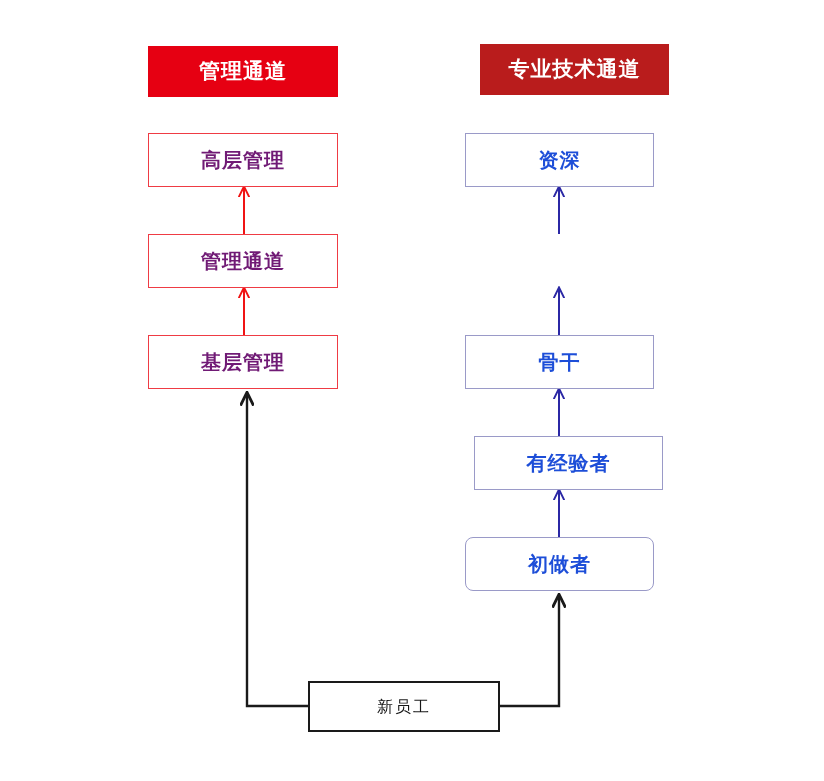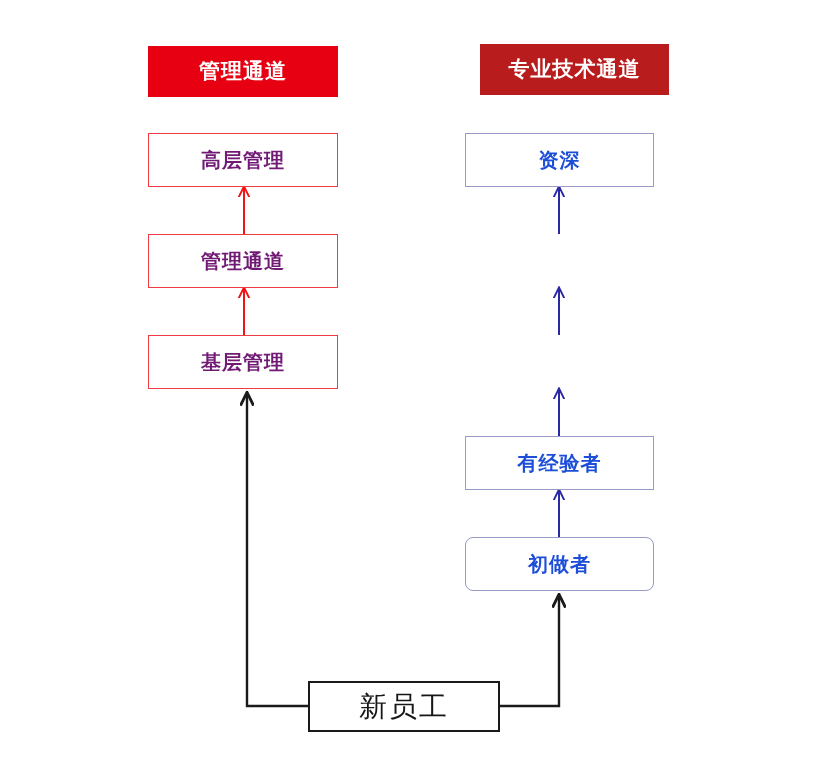--- a/index.html
+++ b/index.html
@@ -80,28 +80,28 @@
     letter-spacing: 1px;
   }
   .box-entry {
     left: 308px;
     top: 681px;
     width: 192px;
     height: 51px;
     background: #ffffff;
     border: 2px solid #1a1a1a;
     color: #161616;
-    font-size: 28px;
+    font-size: 16px;
     font-weight: 400;
     letter-spacing: 2px;
   }
   .r0 { top: 133px; }
   .r1 { top: 234px; }
   .r2 { top: 335px; text-align: right; }
-  .r3 { top: 436px; }
+  .r3 { top: 436px; margin-left: 9px; }
   .r4 { top: 537px; border-radius: 8px; }
 </style>
 </head>
 <body>
 
 <div id="canvas">
 
   <svg id="wires" viewBox="0 0 824 781" width="824" height="781">
     <defs>
       <marker id="arrow-red" viewBox="0 0 10 10" refX="8.5" refY="5" markerWidth="6" markerHeight="6" orient="auto-start-reverse">
@@ -146,18 +146,19 @@
 
   <div class="node header header-mgmt">管理通道</div>
 
   <div class="node header header-tech">专业技术通道</div>
 
   <div class="node box-red r0">高层管理</div>
   <div class="node box-red r1">管理通道</div>
   <div class="node box-red r2">基层管理</div>
 
   <div class="node box-blue r0">资深</div>
+  <div class="node box-blue r2">骨干</div>
   <div class="node box-blue r3">有经验者</div>
   <div class="node box-blue r4">初做者</div>
 
   <div class="node box-entry">新员工</div>
 
 </div>
 
 </body></html>

